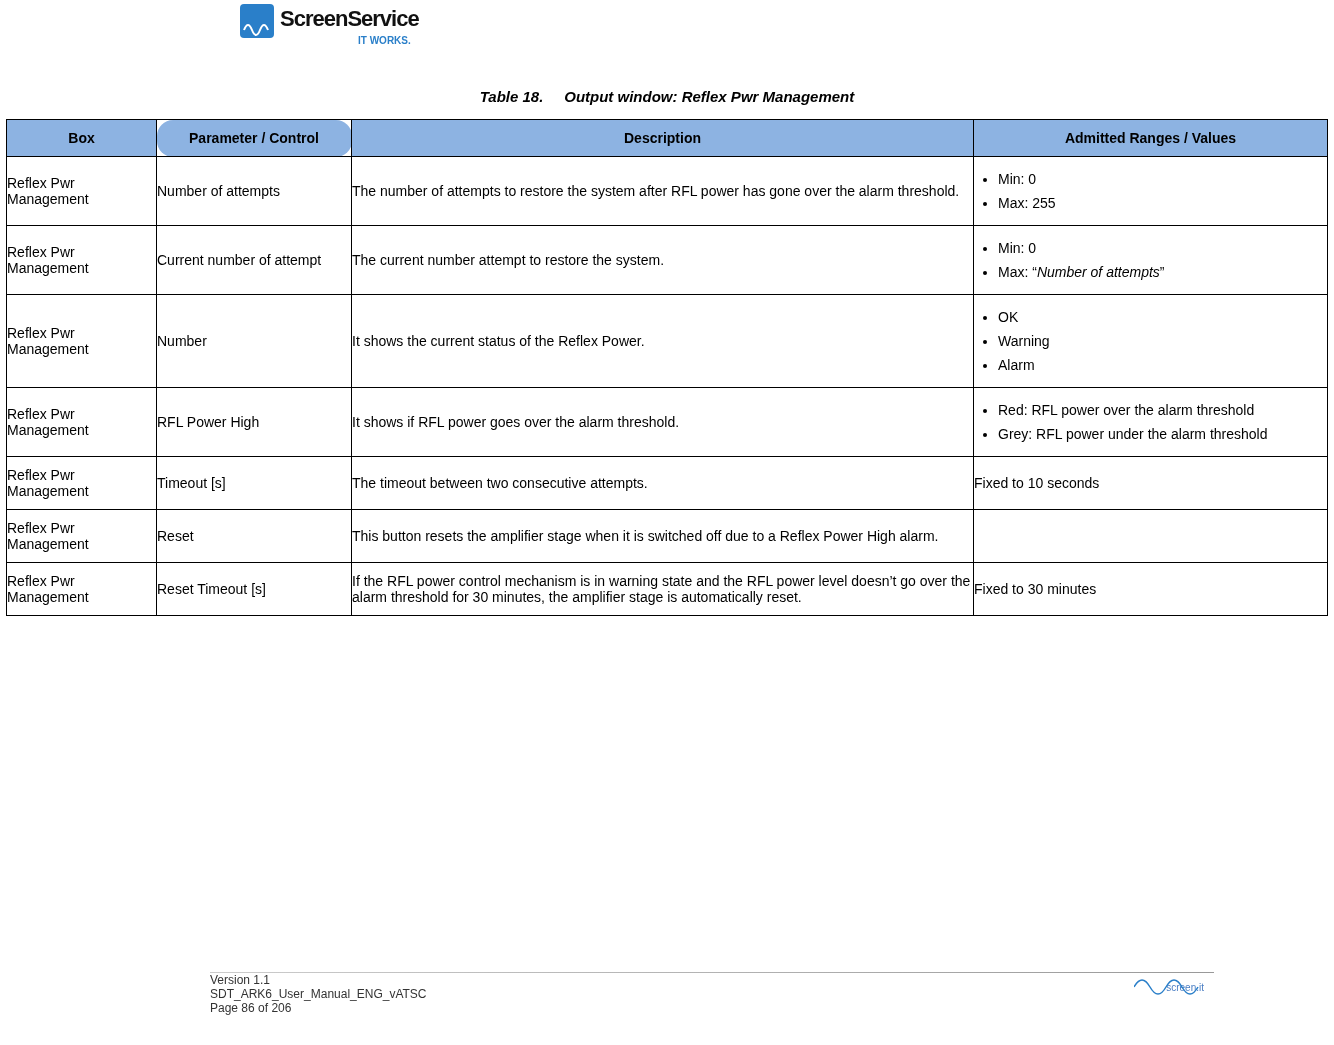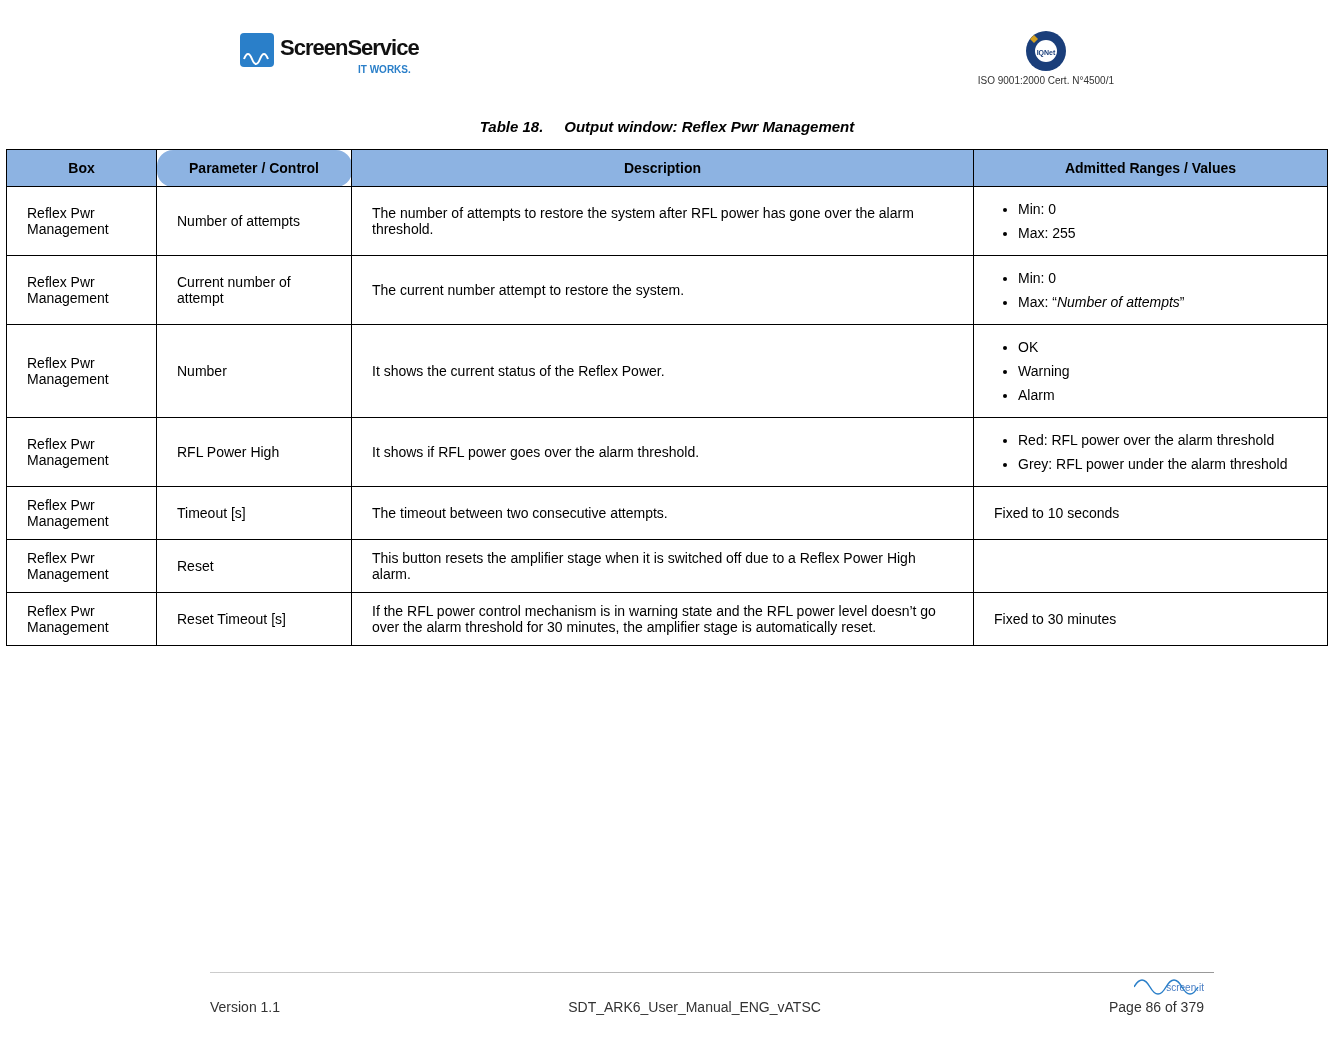--- a/index.html
+++ b/index.html
@@ -8,21 +8,21 @@
     background: #fff;
     width: 1334px;
     height: 1045px;
     position: relative;
     color: #000;
   }
   .header {
     display: flex;
     justify-content: space-between;
     align-items: flex-start;
-    padding: 29px 220px 8px 240px;
+    padding: 0 220px 8px 240px;
   }
   .logo-left {
     display: flex;
     align-items: center;
   }
   .logo-left svg { display: block; }
   .logo-right {
     text-align: center;
     font-size: 10px;
     color: #333;
@@ -36,21 +36,21 @@
     margin: 24px 0 14px;
   }
   .table-title .num { font-style: italic; }
   table {
     border-collapse: collapse;
     width: calc(100% - 12px);
     margin: 0 6px;
   }
   th, td {
     border: 1px solid #000;
-    padding: 10px 20px;
+    padding: 10px 0;
     font-size: 14px;
     vertical-align: middle;
     text-align: left;
     margin-top: 24px;
   }
   th {
     background: #8db3e2;
     font-weight: bold;
     text-align: center;
   }
@@ -81,44 +81,36 @@
     font-size: 10px;
     color: #4a7ec4;
   }
   .footer-text {
     position: absolute;
     bottom: 30px;
     width: 100%;
     display: flex;
     justify-content: space-between;
     padding: 0 130px 0 210px;
-    font-size: 14px;
+    font-size: 12px;
     color: #333;
+    flex-direction: column;
   }
 </style>
 </head>
 <body>
 
 <div class="header">
   <div class="logo-left">
     <svg width="180" height="56">
       <rect x="0" y="4" width="34" height="34" rx="4" fill="#2a7fc9"></rect>
       <path d="M4,30 q4,-10 8,0 q4,10 8,0 q4,-10 8,0" stroke="#fff" stroke-width="2" fill="none"></path>
       <text x="40" y="26" font-family="Arial" font-size="22" font-weight="bold" fill="#111" letter-spacing="-1">ScreenService</text>
       <text x="118" y="44" font-family="Arial" font-size="10" font-weight="bold" fill="#2a7fc9">IT WORKS.</text>
     </svg>
-  </div>
-  <div class="logo-right">
-    <svg width="44" height="44">
-      <circle cx="22" cy="22" r="20" fill="#1a3e7a"></circle>
-      <circle cx="22" cy="22" r="11" fill="#fff"></circle>
-      <text x="22" y="26" font-size="7" text-anchor="middle" fill="#1a3e7a" font-weight="bold">IQNet</text>
-      <path d="M10,6 l4,4 l-4,4 l-4,-4 z" fill="#d4a020"></path>
-    </svg>
-    <div>ISO 9001:2000 Cert. N°4500/1</div>
   </div>
 </div>
 
 <div class="table-title">
   <span class="num">Table 18.</span>
   &nbsp;&nbsp;&nbsp;
   <span>Output window: Reflex Pwr Management</span>
 </div>
 
 <table>
@@ -200,14 +192,14 @@
 <div class="footer-line"></div>
 <div class="footer-label">screen.it</div>
 <div class="footer-wave">
   <svg width="70" height="26">
     <path d="M0,16 q8,-14 16,0 q8,14 16,0 q8,-14 16,0 q8,14 16,0" stroke="#2a7fc9" stroke-width="1.5" fill="none"></path>
   </svg>
 </div>
 <div class="footer-text">
   <span>Version 1.1</span>
   <span>SDT_ARK6_User_Manual_ENG_vATSC</span>
-  <span>Page 86 of 379</span>
+  <span>Page 86 of 206</span>
 </div>
 
 </body></html>

